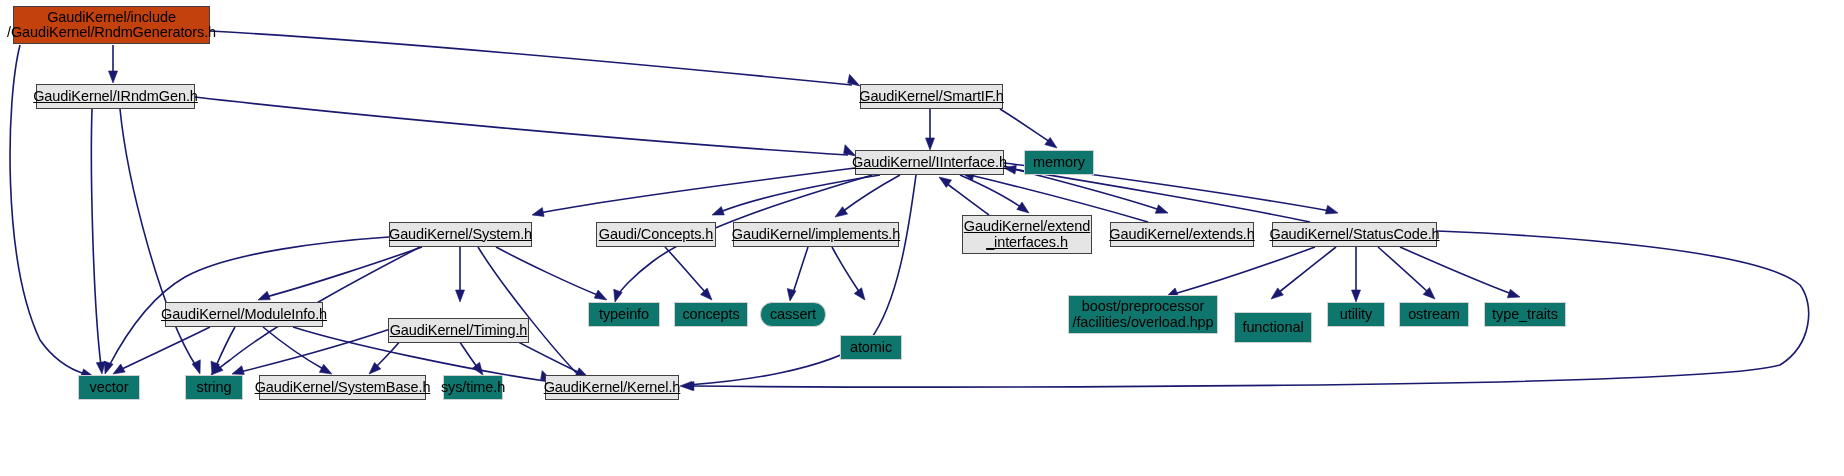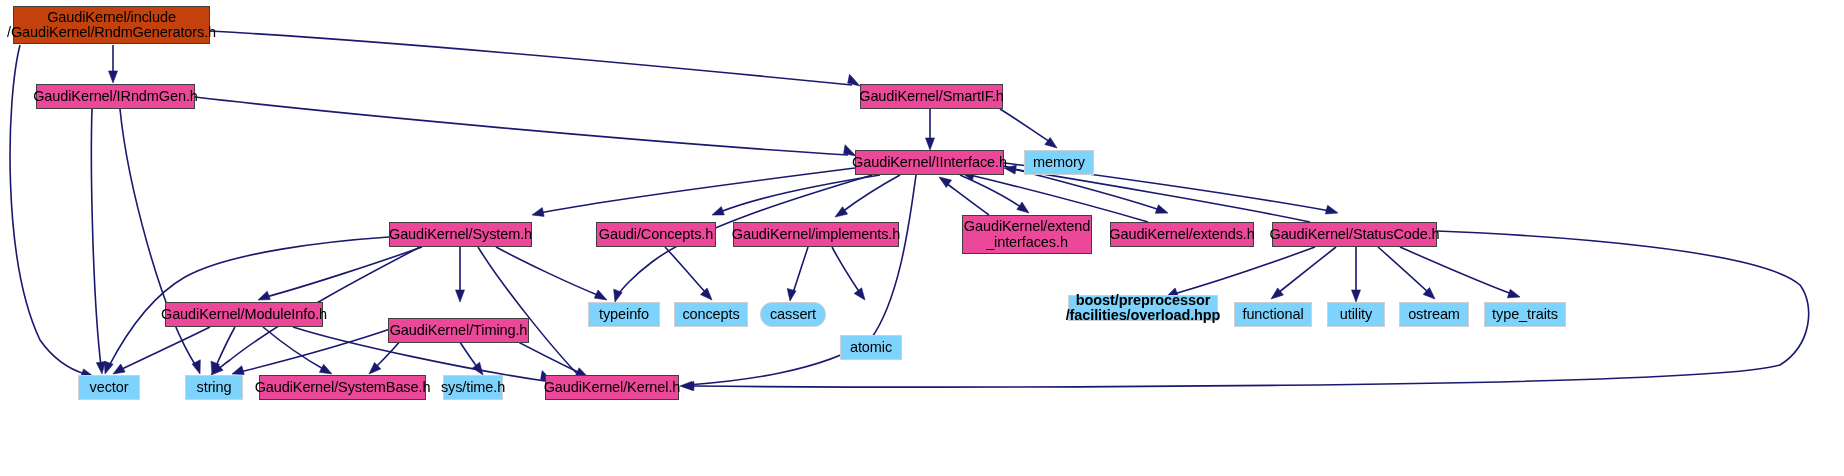--- a/index.html
+++ b/index.html
@@ -43,29 +43,30 @@
     align-items: center;
     justify-content: center;
     text-align: center;
     font-size: 14.5px;
     line-height: 15.5px;
     color: #000000;
     white-space: pre;
     letter-spacing: -0.1px;
   }
   .node.local {
-    background: #ec4899;
+    background: #e5e5e5;
     border: 1.4px solid #404040;
+    text-decoration: underline;
   }
   .node.root {
     background: #c2410c;
     border: 1.4px solid #404040;
   }
   .node.system {
-    background: #7dd3fc;
+    background: #0f766e;
     border: 1.4px solid #d0d0d0;
     text-align: center;
   }
   .node-label {
     display: block;
   }
 </style>
 </head>
 <body>
 
@@ -214,23 +215,23 @@
       <div class="node local" style="left: 962px; top: 215px; width: 130px; height: 39px;"><span class="node-label">GaudiKernel/extend
 _interfaces.h</span></div>
       <div class="node local" style="left: 1110px; top: 222px; width: 144px; height: 25px; align-items: center;"><span class="node-label">GaudiKernel/extends.h</span></div>
       <div class="node local" style="left: 1272px; top: 222px; width: 165px; height: 25px;"><span class="node-label">GaudiKernel/StatusCode.h</span></div>
       <div class="node local" style="left: 165px; top: 302px; width: 158px; height: 25px;"><span class="node-label">GaudiKernel/ModuleInfo.h</span></div>
       <div class="node local" style="left: 388px; top: 318px; width: 141px; height: 25px;"><span class="node-label">GaudiKernel/Timing.h</span></div>
       <div class="node system" style="left: 588px; top: 302px; width: 72px; height: 25px;"><span class="node-label">typeinfo</span></div>
       <div class="node system" style="left: 674px; top: 302px; width: 74px; height: 25px;"><span class="node-label">concepts</span></div>
       <div class="node system" style="left: 760px; top: 302px; width: 66px; height: 25px; border-radius: 12px;"><span class="node-label">cassert</span></div>
       <div class="node system" style="left: 840px; top: 302px; width: 62px; height: 25px; margin-top: 33px;"><span class="node-label">atomic</span></div>
-      <div class="node system" style="left: 1068px; top: 295px; width: 150px; height: 26px; font-weight: bold;"><span class="node-label">boost/preprocessor
+      <div class="node system" style="left: 1068px; top: 295px; width: 150px; height: 39px;"><span class="node-label">boost/preprocessor
 /facilities/overload.hpp</span></div>
-      <div class="node system" style="left: 1234px; top: 302px; width: 78px; height: 25px;"><span class="node-label">functional</span></div>
+      <div class="node system" style="left: 1234px; top: 312px; width: 78px; height: 31px;"><span class="node-label">functional</span></div>
       <div class="node system" style="left: 1327px; top: 302px; width: 58px; height: 25px;"><span class="node-label">utility</span></div>
       <div class="node system" style="left: 1399px; top: 302px; width: 70px; height: 25px;"><span class="node-label">ostream</span></div>
       <div class="node system" style="left: 1484px; top: 302px; width: 82px; height: 25px;"><span class="node-label">type_traits</span></div>
       <div class="node system" style="left: 78px; top: 375px; width: 62px; height: 25px;"><span class="node-label">vector</span></div>
       <div class="node system" style="left: 185px; top: 375px; width: 58px; height: 25px;"><span class="node-label">string</span></div>
       <div class="node local" style="left: 259px; top: 375px; width: 167px; height: 25px;"><span class="node-label">GaudiKernel/SystemBase.h</span></div>
       <div class="node system" style="left: 443px; top: 375px; width: 60px; height: 25px;"><span class="node-label">sys/time.h</span></div>
       <div class="node local" style="left: 545px; top: 375px; width: 134px; height: 25px;"><span class="node-label">GaudiKernel/Kernel.h</span></div>
     </div>
 

